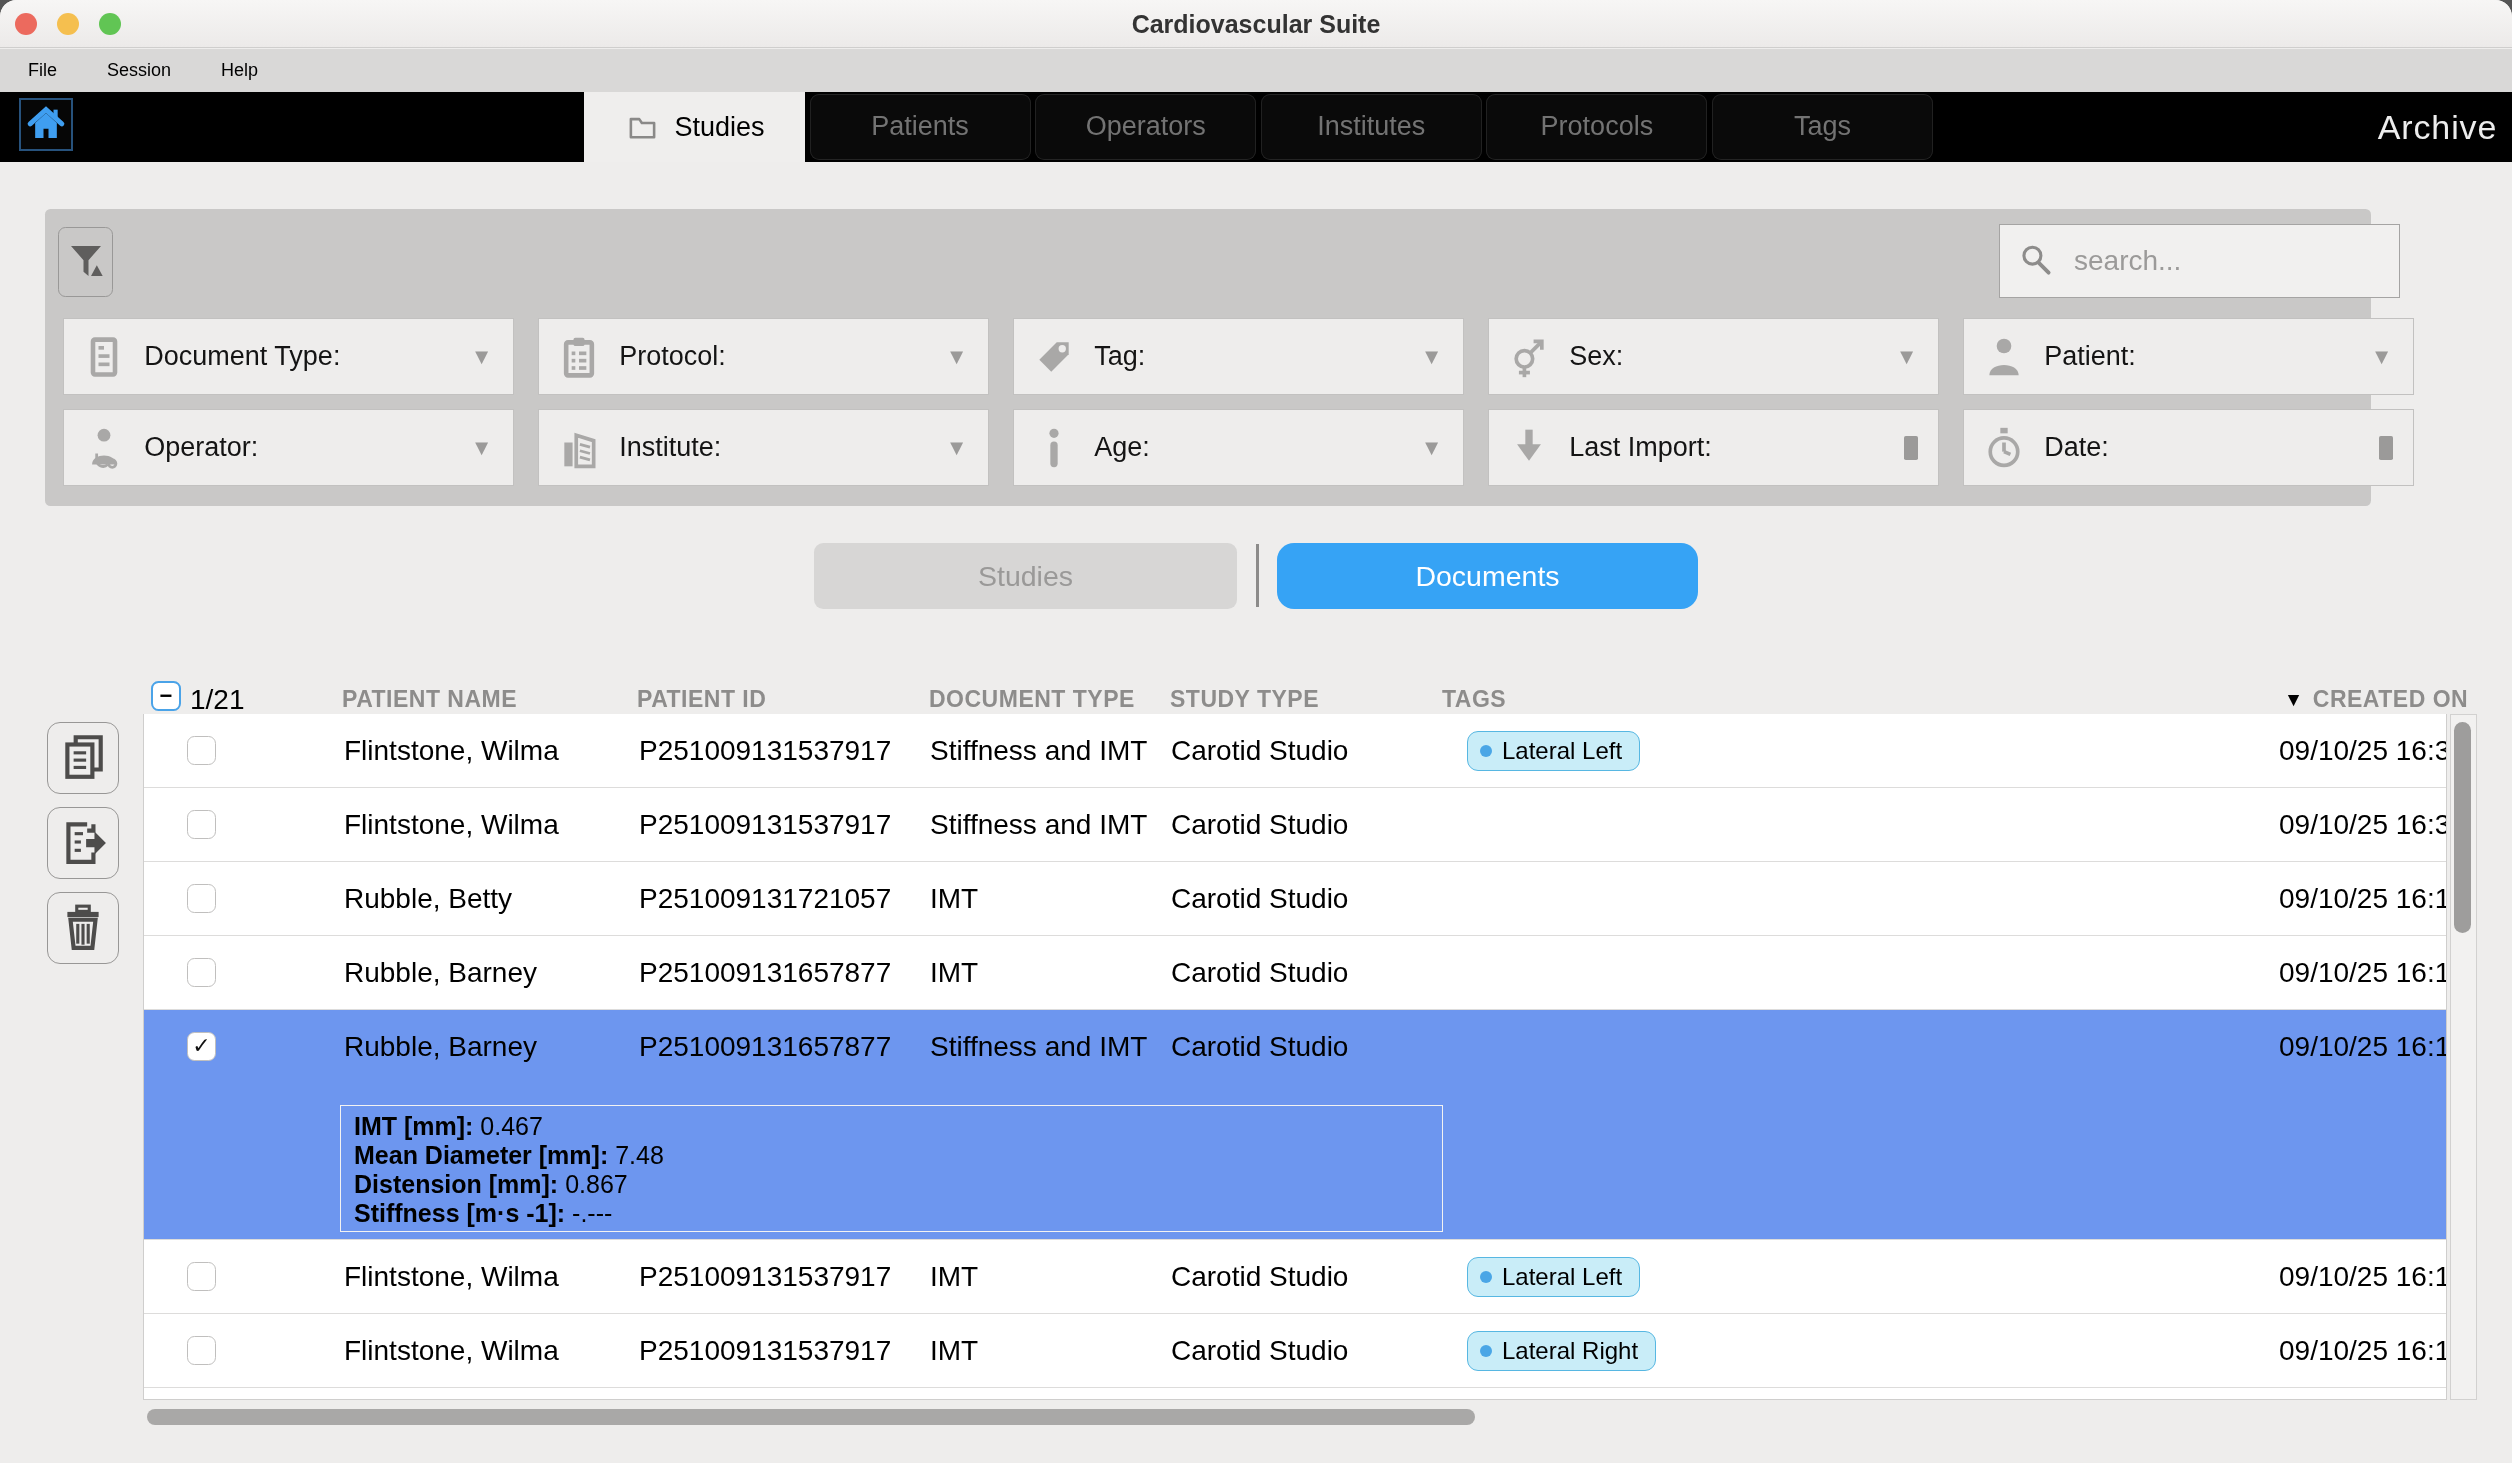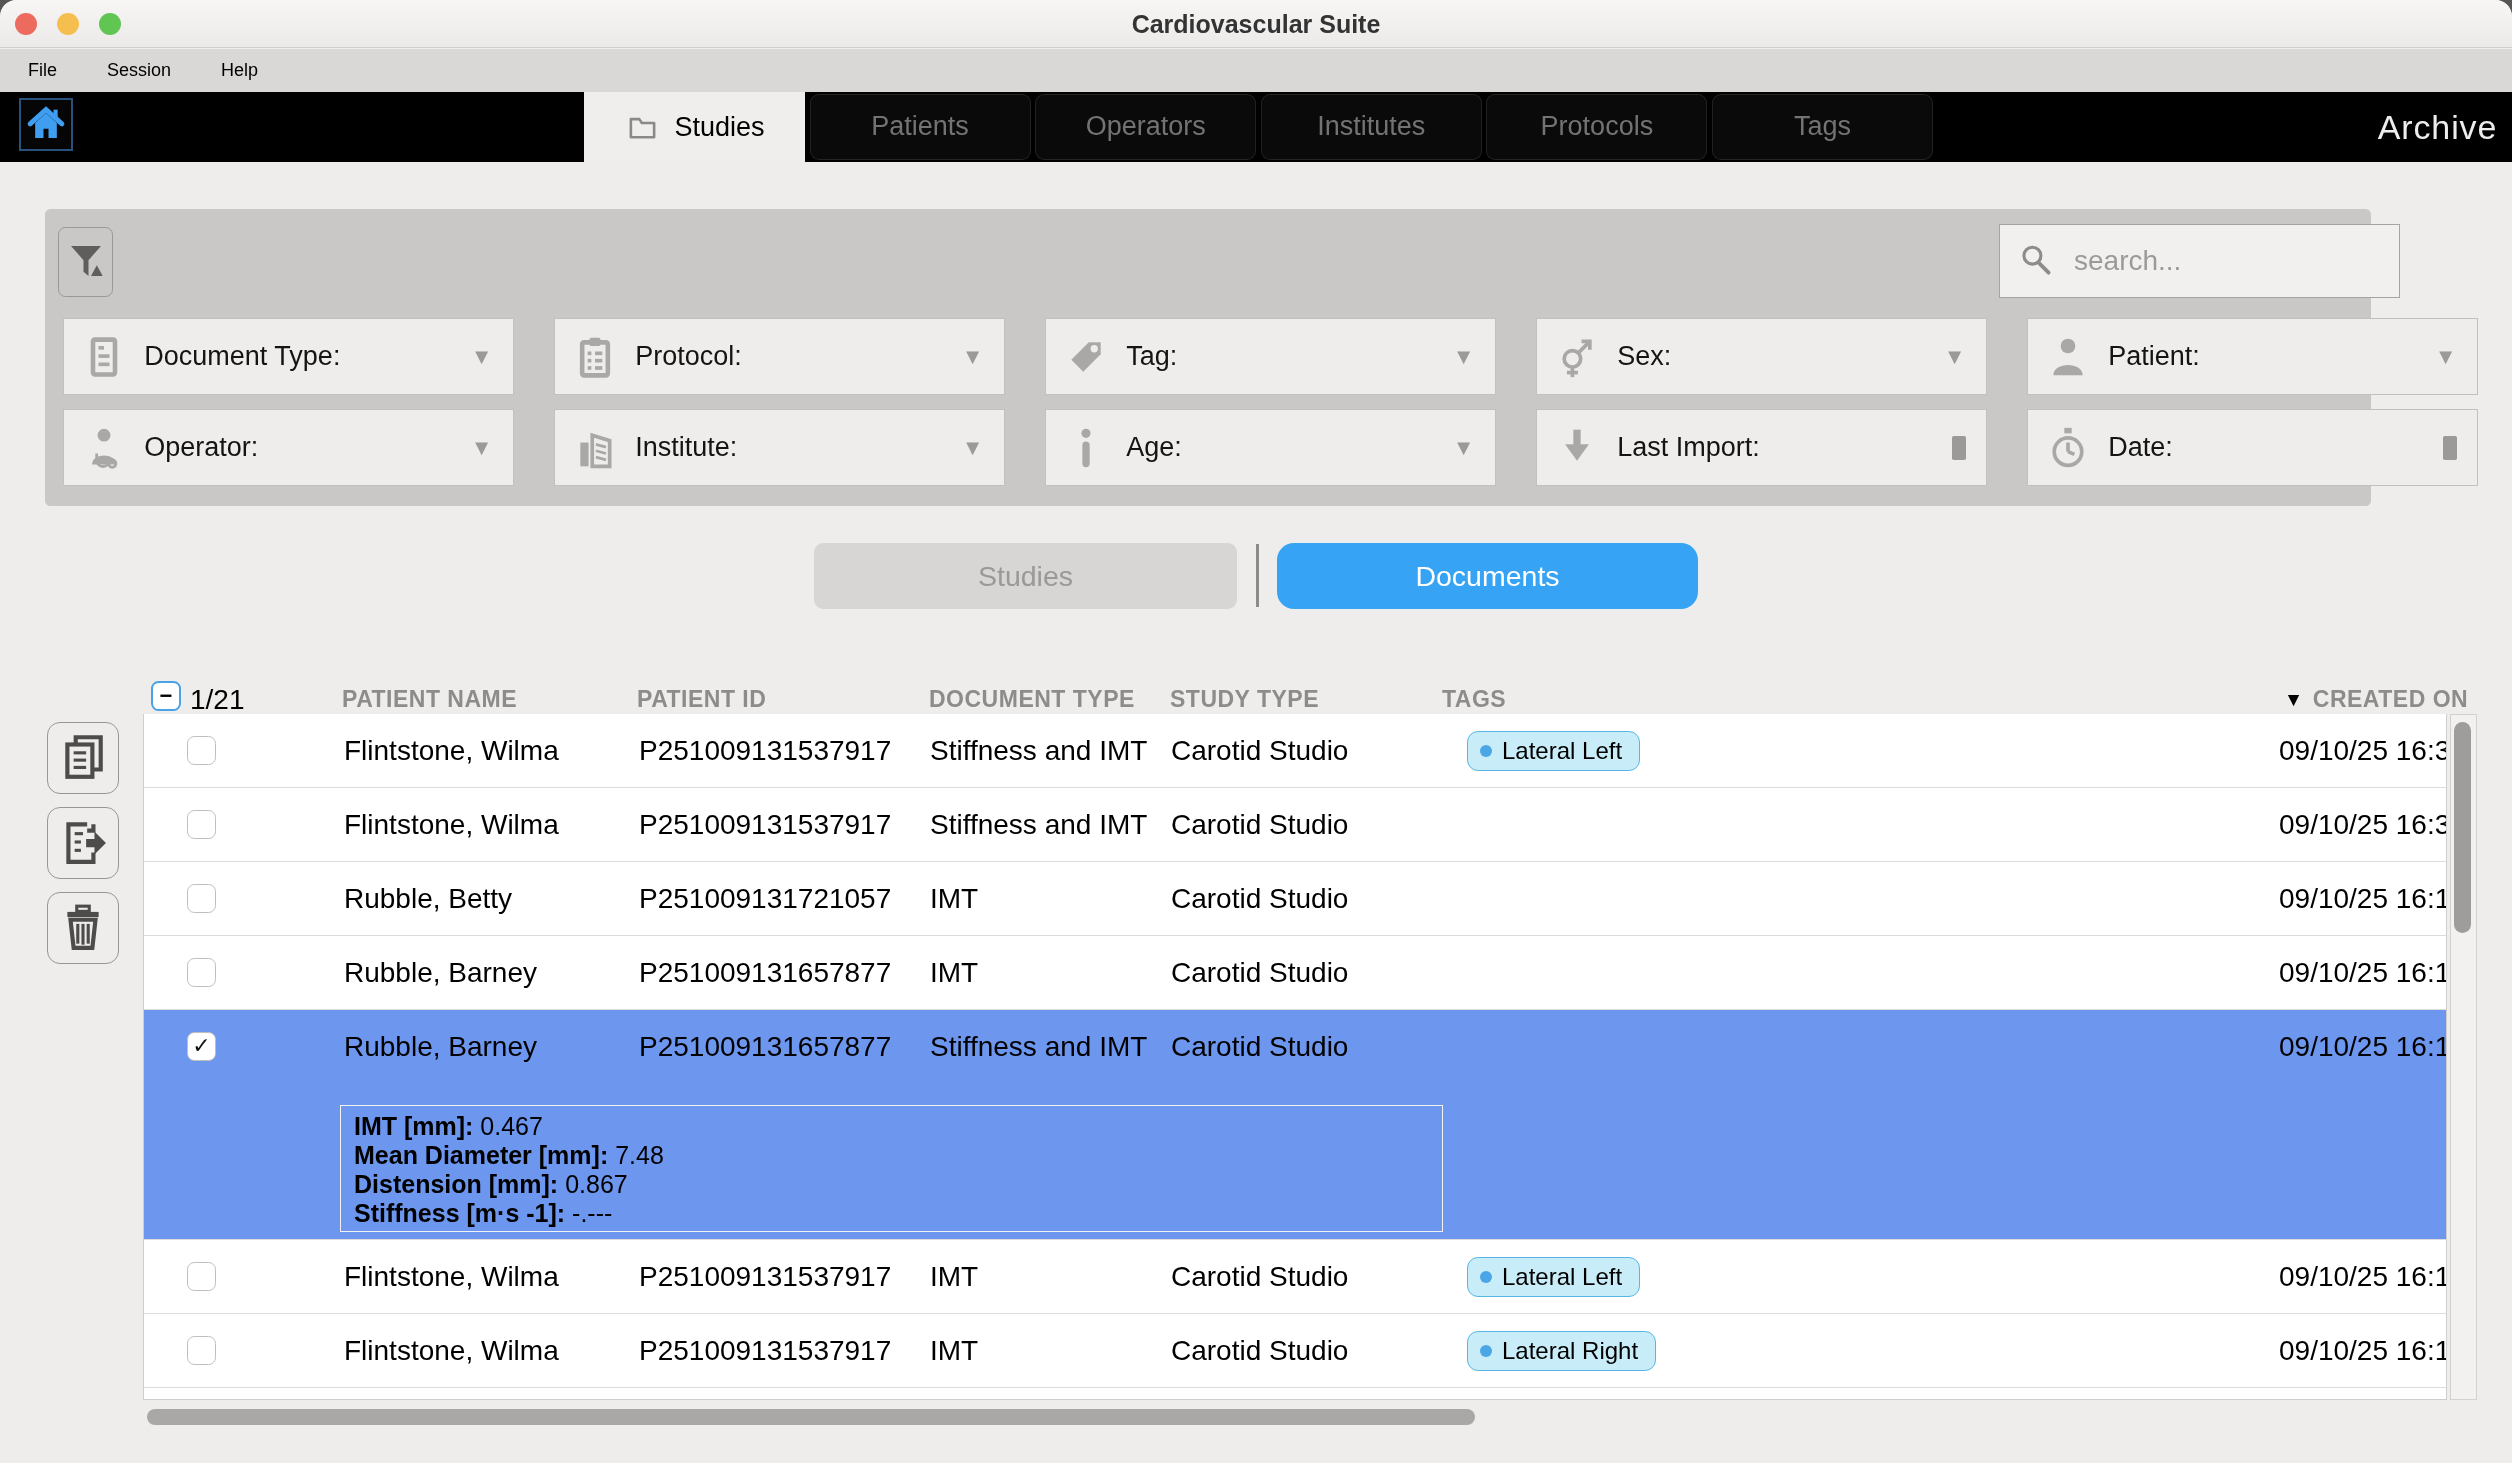--- a/index.html
+++ b/index.html
@@ -40,21 +40,21 @@
     border:1.8px solid #999897;background:transparent;color:#5f5e5d;
     display:flex;align-items:center;justify-content:center;padding:0;}
   .funnelbtn svg{width:40px;height:40px;}
   .searchbox{position:absolute;left:1954px;top:14.7px;width:401px;height:74px;background:#f1f0ef;
     border:1.8px solid #a5a4a3;display:flex;align-items:center;padding:0 16.6px;gap:18.4px;color:#8d8c8b;}
   .searchbox svg{width:37px;height:37px;flex:0 0 auto;}
   .searchbox input{border:none;outline:none;background:transparent;font-size:28px;
     color:#555;width:100%;font-family:"Liberation Sans",sans-serif;}
   .searchbox input::placeholder{color:#9b9a99;}
   .filtergrid{position:absolute;left:17.5px;top:109px;width:2396px;
-    display:grid;grid-template-columns:repeat(5,451px);grid-auto-rows:77px;gap:14px 40px;}
+    display:grid;grid-template-columns:repeat(5,451px);grid-auto-rows:77px;gap:14px 24px;}
   .ffield{position:relative;background:#eeedec;border:0.9px solid #c2c1c0;
     display:flex;align-items:center;padding-left:18.4px;color:#a9a8a7;}
   .ffield .icon svg{width:44px;height:44px;display:block;}
   .ffield .flabel{font-size:27px;color:#141414;margin-left:18.4px;}
   .findicator{position:absolute;right:20px;top:50%;transform:translateY(-50%);}
   .findicator.arrow{font-size:22px;color:#9b9a99;}
   .findicator.bar{width:14px;height:24px;background:#9b9a99;border-radius:1.8px;}
   
   .btn-studies{position:absolute;left:814px;top:543px;width:423px;height:66px;border:none;
     border-radius:9.2px;background:#d7d6d5;color:#9a9998;font-size:28.5px;

